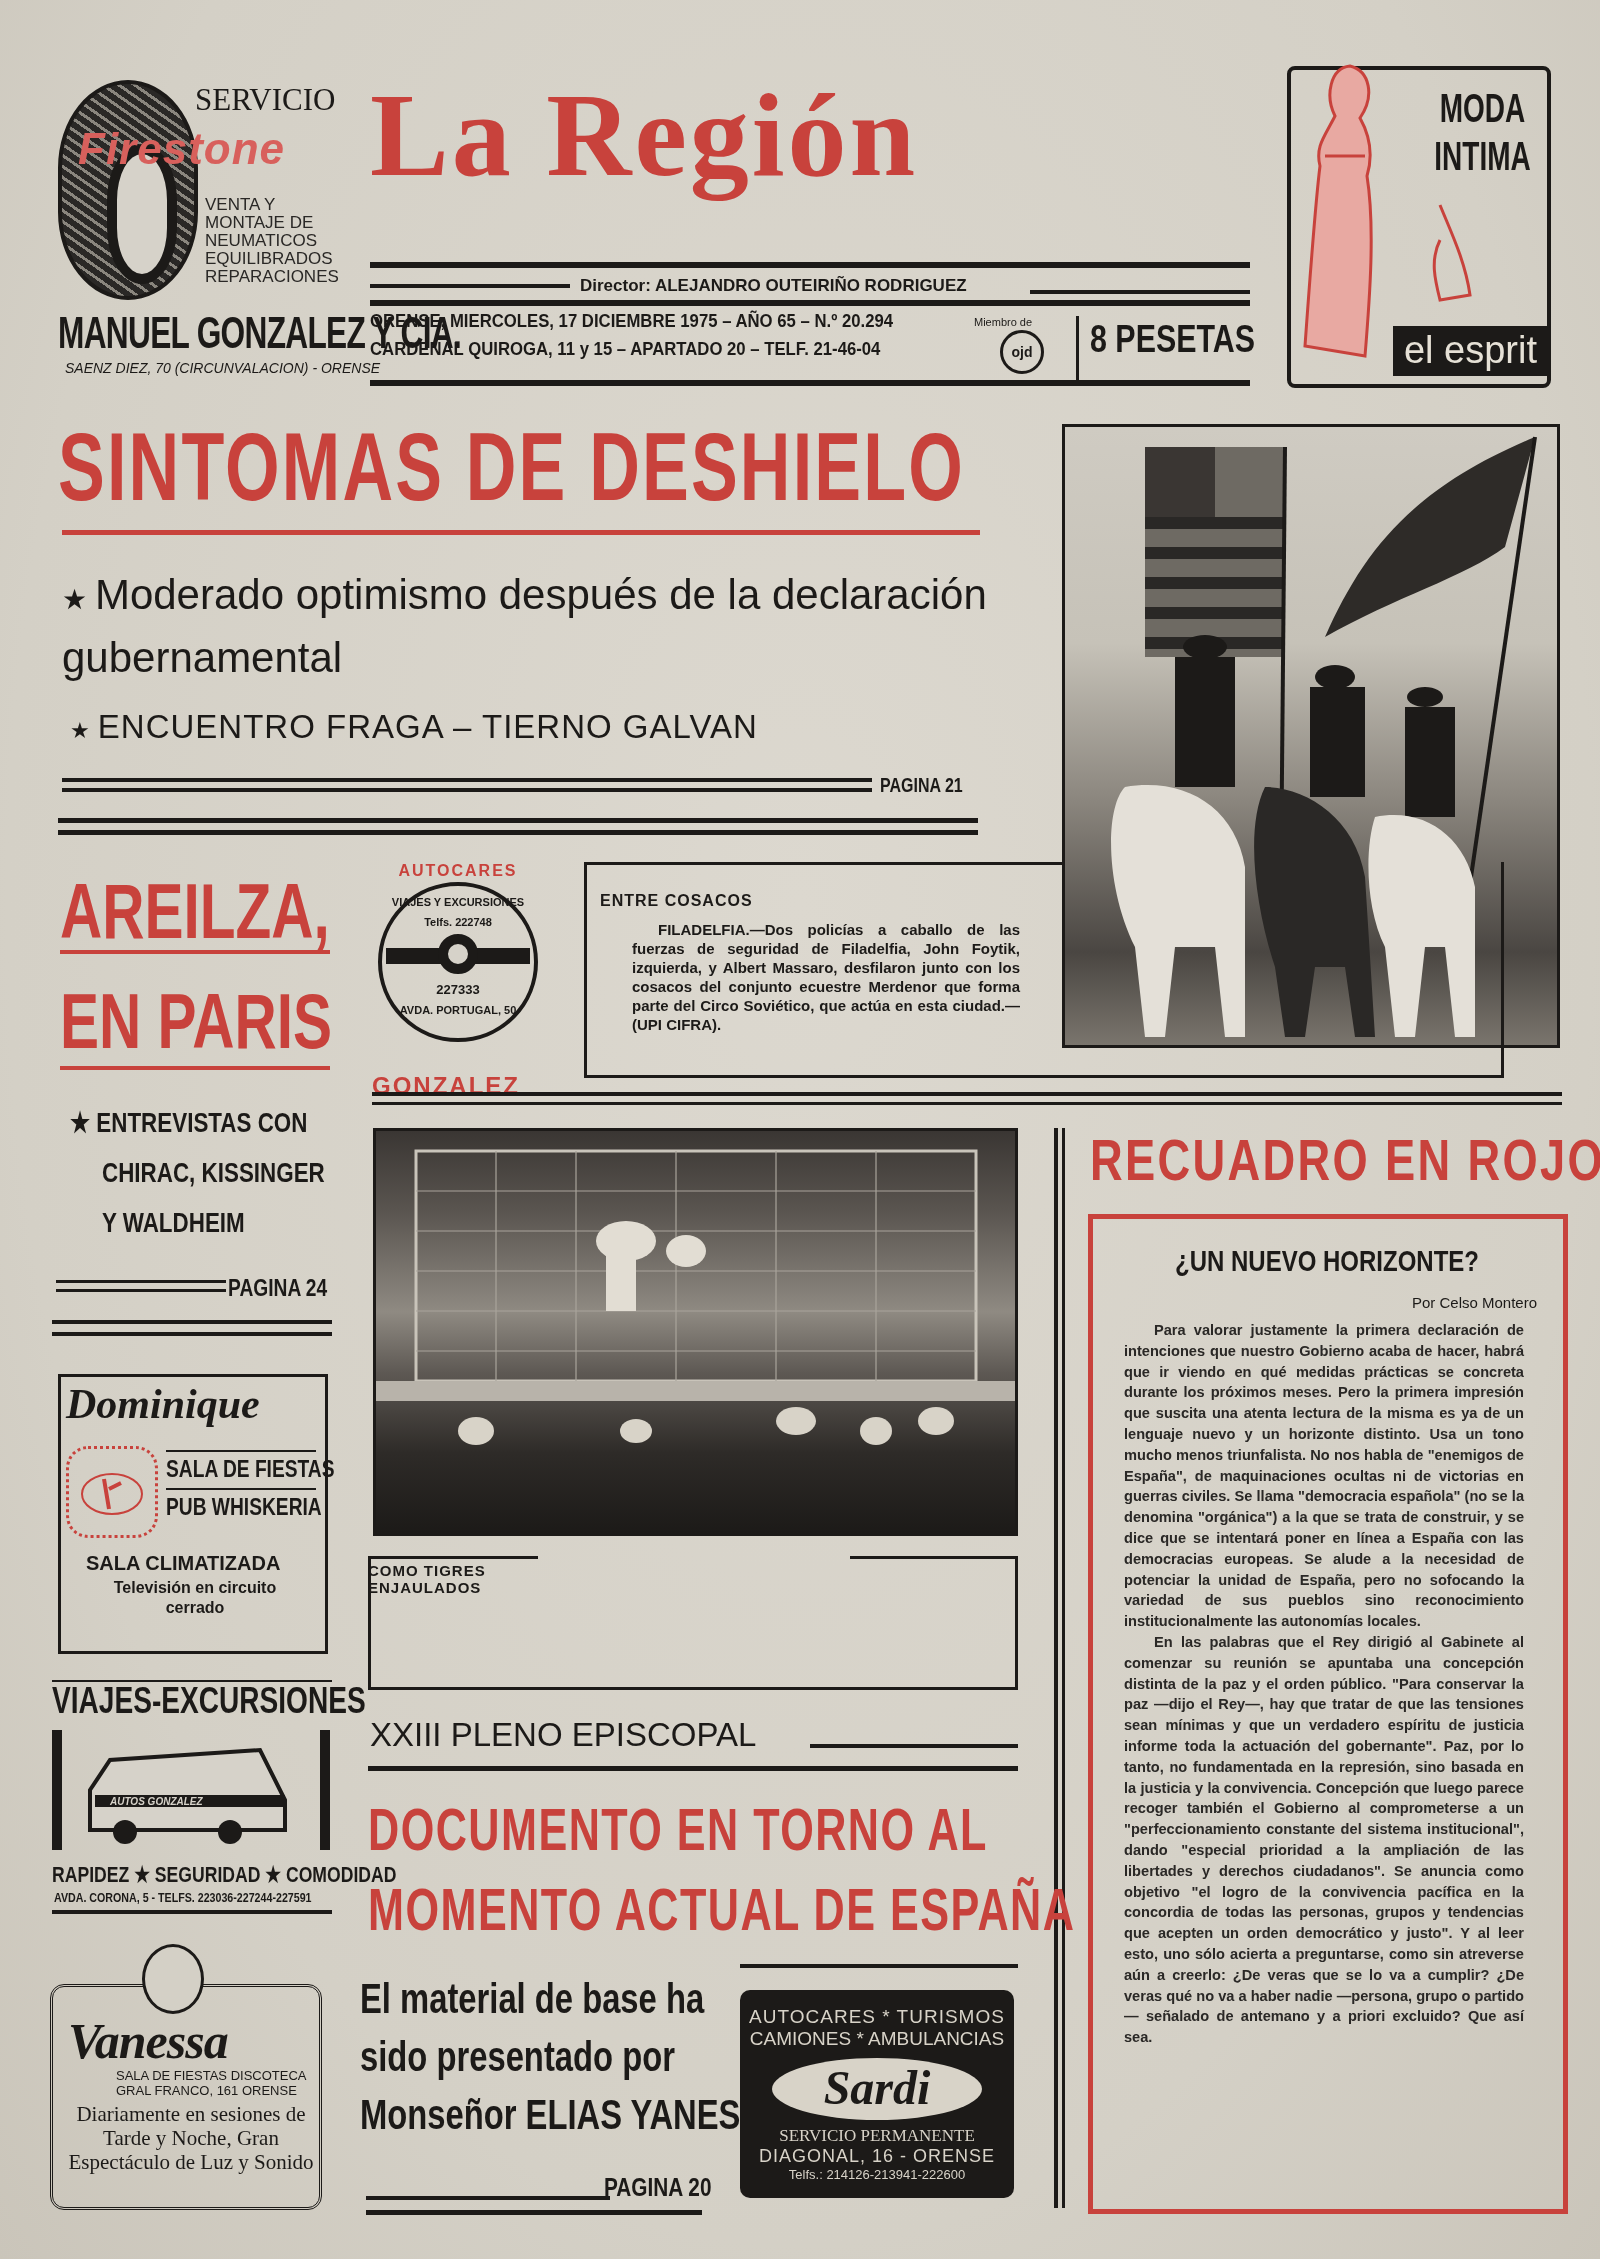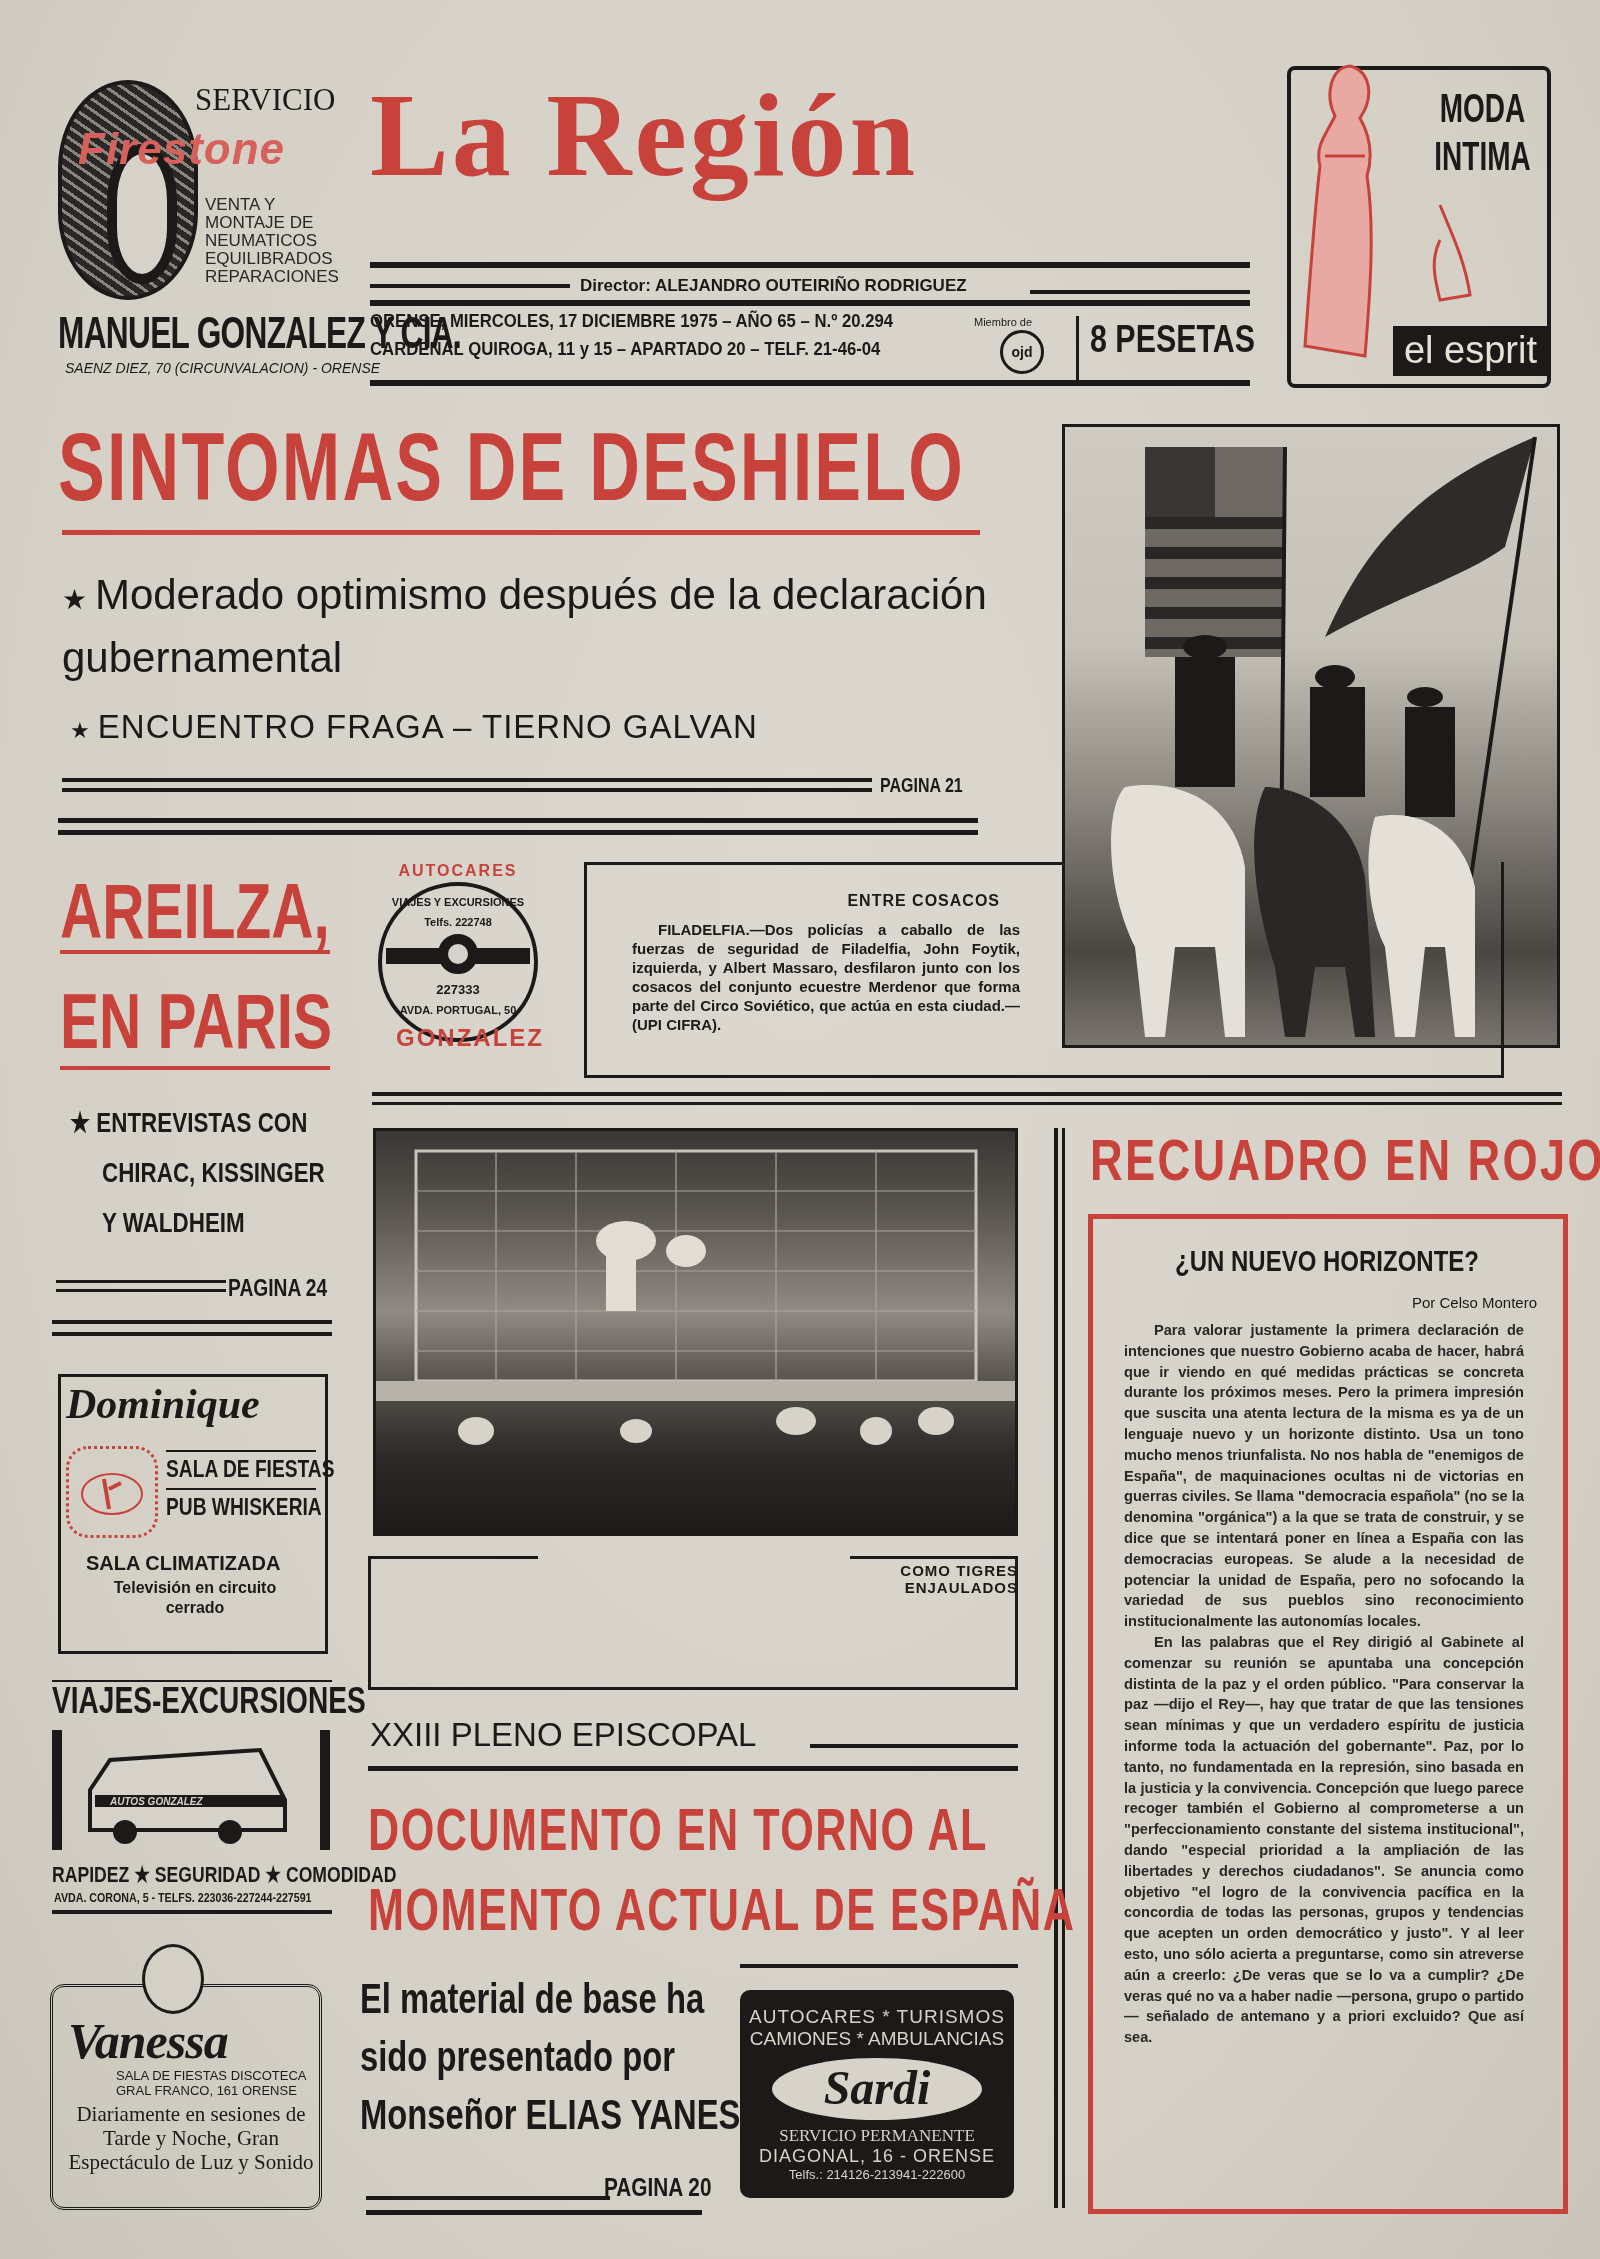--- a/index.html
+++ b/index.html
@@ -50,21 +50,21 @@
 
   
   .areilza { left: 60px; top: 856px; font-size: 78px; line-height: 110px; color: #c8423c; white-space: nowrap; transform: scaleX(0.75); }
   .interv { left: 70px; top: 1098px; font-size: 28px; line-height: 50px; transform: scaleX(0.8); transform-origin: left top; white-space: nowrap; }
 
   
   .auto-circle { left: 378px; top: 882px; width: 160px; height: 160px; border-radius: 50%; border: 4px solid #1c1a18; }
 
   
   .cap-box { border: 3px solid #1c1a18; border-top: none; }
-  .cap-title { font-size: 15px; font-weight: 700; text-align: right; letter-spacing: 1px; }
+  .cap-title { font-size: 15px; font-weight: 700; text-align: left; letter-spacing: 1px; }
   .cap-text { font-size: 14px; font-weight: 700; line-height: 18px; text-align: justify; }
 
   
   .photo2 { left: 373px; top: 1128px; width: 645px; height: 408px; border: 3px solid #1c1a18; background:
     linear-gradient(180deg, #3a3633 0%, #5a5550 20%, #8f8a82 45%, #5e5954 60%, #2e2b28 80%, #1c1a18 100%); overflow: hidden; }
 
   
   .recuadro-h { left: 1090px; top: 1126px; font-size: 58px; color: #c8423c; white-space: nowrap; transform: scaleX(0.78); letter-spacing: 3px; }
   .rbox { left: 1088px; top: 1214px; width: 480px; height: 1000px; border: 5px solid #c8423c; }
   .nh-title { left: 1175px; top: 1244px; font-size: 30px; white-space: nowrap; transform: scaleX(0.8); }
@@ -223,21 +223,21 @@
   <div>
     <div class="abs" style="left:372px;top:862px;width:172px;text-align:center;font-size:16px;font-weight:700;color:#c8423c;letter-spacing:2px;">AUTOCARES</div>
     <div class="abs auto-circle">
       <div style="position:absolute;left:4px;right:4px;top:62px;height:16px;background:#1c1a18;"></div>
       <div style="position:absolute;left:56px;top:48px;width:40px;height:40px;border-radius:50%;border:10px solid #1c1a18;background:#d6d2c9;"></div>
       <div style="position:absolute;left:0;right:0;top:10px;text-align:center;font-size:11px;font-weight:700;">VIAJES Y EXCURSIONES</div>
       <div style="position:absolute;left:0;right:0;top:30px;text-align:center;font-size:11px;font-weight:700;">Telfs. 222748</div>
       <div style="position:absolute;left:0;right:0;top:96px;text-align:center;font-size:13px;font-weight:700;">227333</div>
       <div style="position:absolute;left:0;right:0;top:118px;text-align:center;font-size:11px;font-weight:700;">AVDA. PORTUGAL, 50</div>
     </div>
-    <div class="abs" style="left:372px;top:1024px;width:172px;text-align:right;font-size:24px;font-weight:700;color:#c8423c;letter-spacing:2px;">GONZALEZ</div>
+    <div class="abs" style="left:372px;top:1072px;width:172px;text-align:left;font-size:24px;font-weight:700;color:#c8423c;letter-spacing:2px;">GONZALEZ</div>
   </div>
 
   <div class="abs cap-box" style="left:584px;top:862px;width:920px;height:216px;border-top:none;"></div>
   <div class="rule" style="left:584px;top:862px;width:480px;height:3px;"></div>
   <div class="abs cap-title" style="left:600px;top:892px;width:400px;font-size:16px;">ENTRE COSACOS</div>
   <div class="abs cap-text" style="left:632px;top:920px;width:388px;font-size:15px;line-height:19px;text-indent:26px;">FILADELFIA.—Dos policías a caballo de las fuerzas de seguridad de Filadelfia, John Foytik, izquierda, y Albert Massaro, desfilaron junto con los cosacos del conjunto ecuestre Merdenor que forma parte del Circo Soviético, que actúa en esta ciudad.—(UPI CIFRA).</div>
 
   <div class="rule" style="left:372px;top:1092px;width:1190px;height:4px;"></div>
   <div class="rule" style="left:372px;top:1102px;width:1190px;height:3px;"></div>
   <div class="rule" style="left:1054px;top:1128px;width:4px;height:1080px;"></div>

